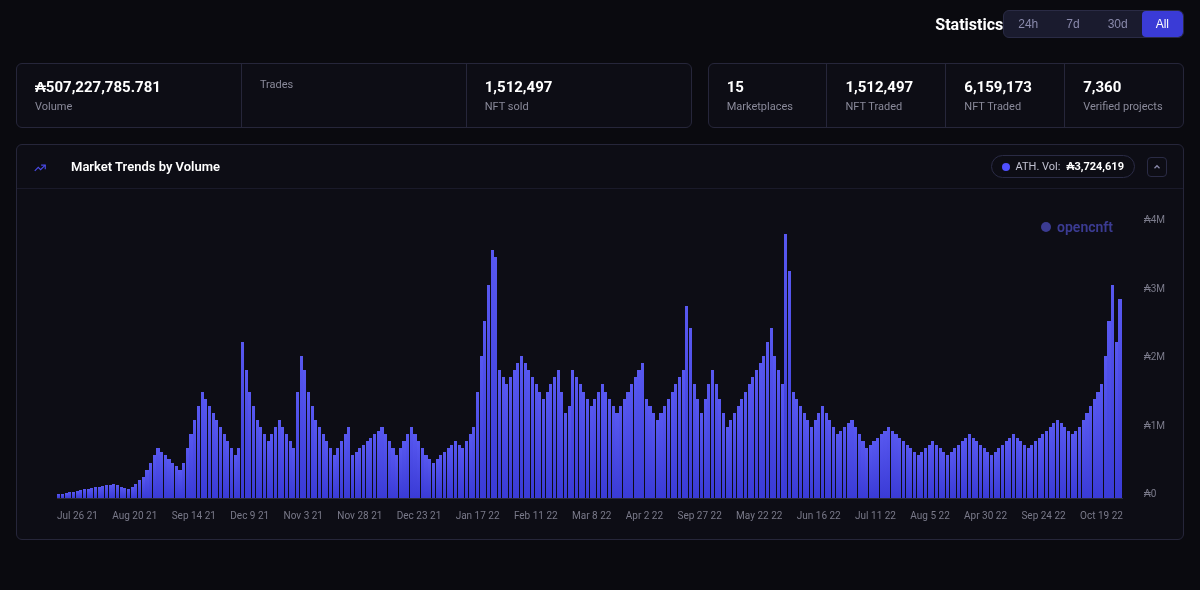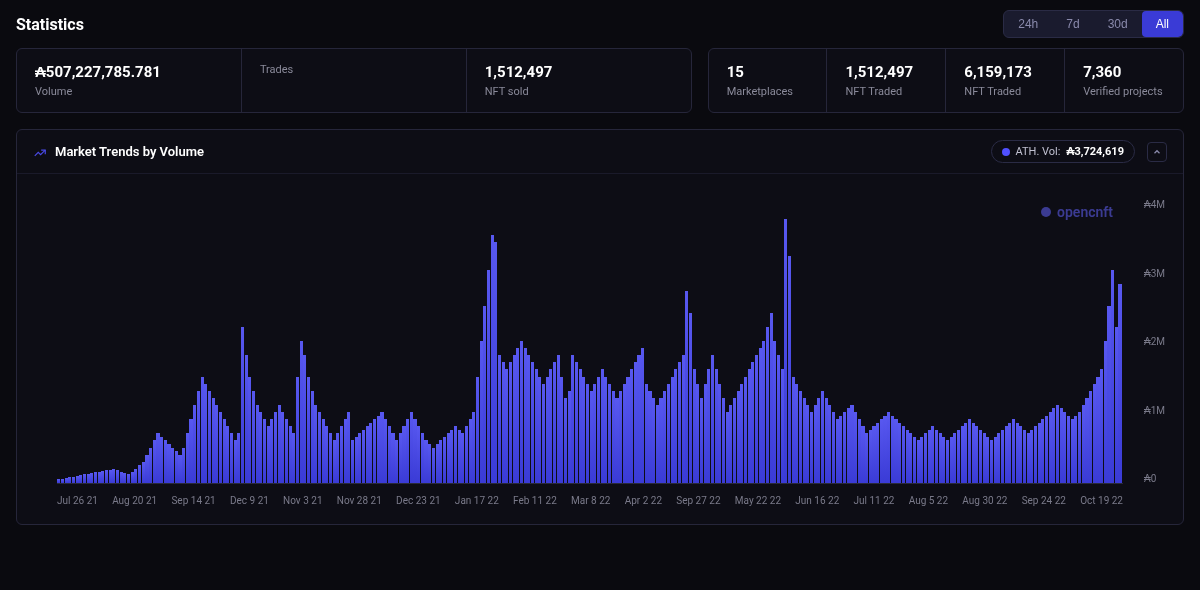--- a/index.html
+++ b/index.html
@@ -7,23 +7,23 @@
     background: #0a0a0f;
     color: #e0e0e0;
     font-family: -apple-system, BlinkMacSystemFont, "Segoe UI", Roboto, sans-serif;
     width: 1200px;
     height: 590px;
     overflow: hidden;
     padding: 10px 16px;
   }
   .header-row {
     display: flex;
-    justify-content: space-between;
+    justify-content: flex-end;
     align-items: center;
-    margin-bottom: 10px;
+    margin-bottom: 25px;
   }
   .page-title {
     font-size: 16px;
     font-weight: 700;
     color: #fff;
   }
   .range-tabs {
     display: flex;
     background: #1a1b2e;
     border: 1px solid #2a2b45;
@@ -81,21 +81,21 @@
   .chart-header {
     display: flex;
     justify-content: space-between;
     align-items: center;
     padding: 10px 16px;
     border-bottom: 1px solid #1a1a2a;
   }
   .chart-title-wrap {
     display: flex;
     align-items: center;
-    gap: 8px;
+    gap: 24px;
   }
   .chart-title {
     font-size: 13px;
     font-weight: 600;
     color: #fff;
   }
   .chart-icon {
     width: 14px;
     height: 14px;
     color: #4a4ae6;
@@ -575,18 +575,18 @@
         <div class="x-tick">Dec 23 21</div>
         <div class="x-tick">Jan 17 22</div>
         <div class="x-tick">Feb 11 22</div>
         <div class="x-tick">Mar 8 22</div>
         <div class="x-tick">Apr 2 22</div>
         <div class="x-tick">Sep 27 22</div>
         <div class="x-tick">May 22 22</div>
         <div class="x-tick">Jun 16 22</div>
         <div class="x-tick">Jul 11 22</div>
         <div class="x-tick">Aug 5 22</div>
-        <div class="x-tick">Aug 30 22</div>
+        <div class="x-tick">Apr 30 22</div>
         <div class="x-tick">Sep 24 22</div>
         <div class="x-tick">Oct 19 22</div>
       </div>
   </div>
 </div>
 
 </body></html>

